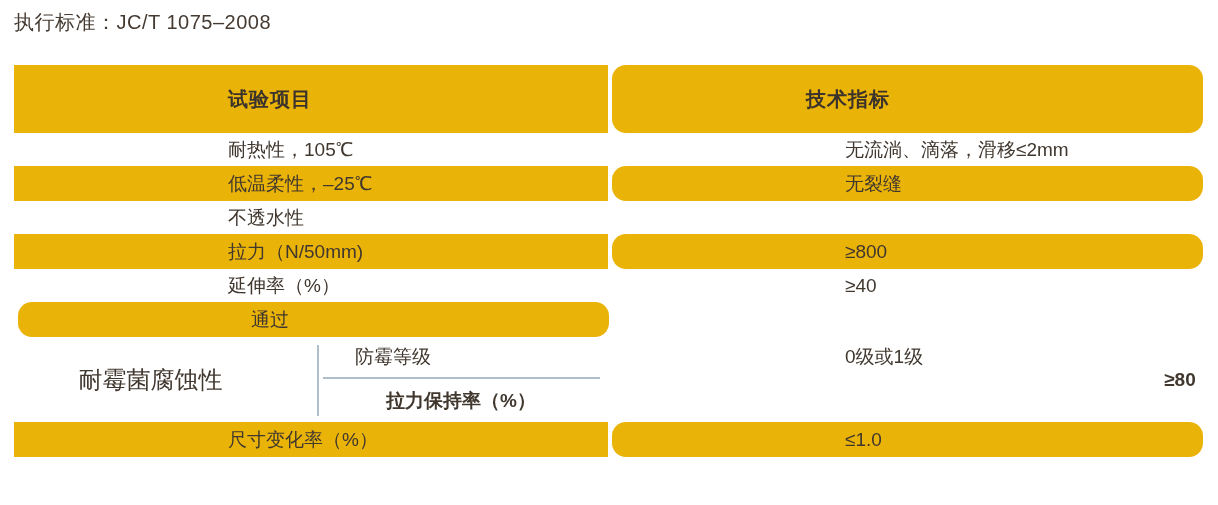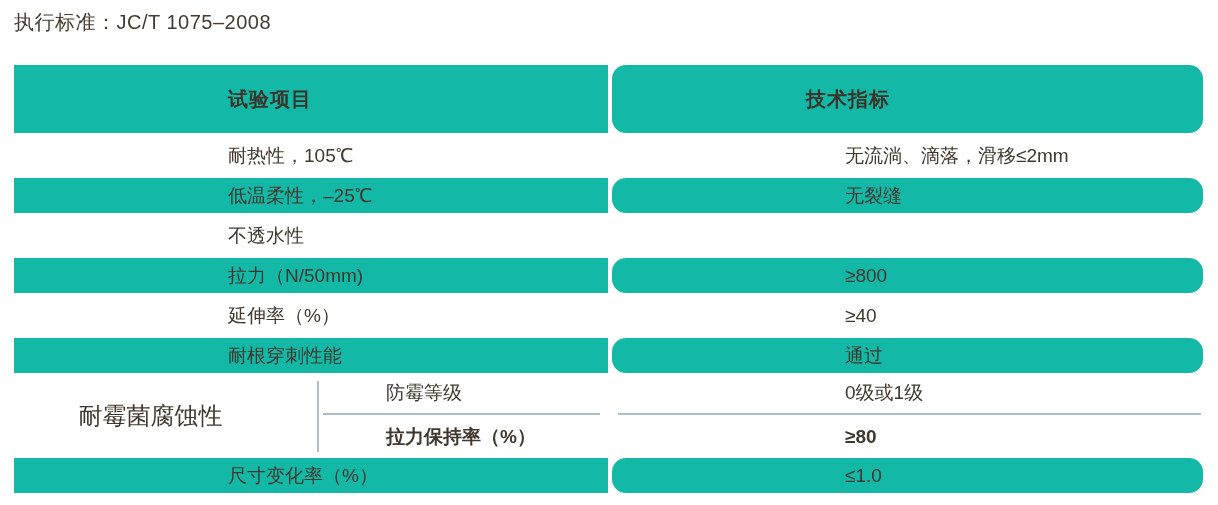--- a/index.html
+++ b/index.html
@@ -10,23 +10,23 @@
     color:#40372e;
     position:relative;
     overflow:hidden;
   }
   .std {
     position:absolute; left:14px; top:9px;
     font-size:20px; color:#453a31; letter-spacing:.5px;
   }
   .tbl { position:absolute; left:14px; top:65px; width:1189px; }
   .row { display:flex; }
-  .blue { background:#14b8a6; }
+  .blue { background:#eab308; }
   .h68 { height:68px; }
-  .h45 { height:45px; }
+  .h45 { height:33px; }
   .h35 { height:35px; }
   .c1 {
     width:594px; display:flex; align-items:center;
     padding-left:214px; font-size:19px;
   }
   .gap { width:4px; background:transparent; }
   .c2 {
     width:591px; display:flex; align-items:center;
     padding-left:233px; font-size:19px;border-radius:14px;
   }
@@ -36,25 +36,25 @@
   .header .c2 { padding-left:194px; }
   
   .merged { height:85px; }
   .merged .c1 { padding:0; align-items:stretch; }
   .group {
     width:303px; display:flex; align-items:center; justify-content:center;
     padding-right:30px; font-size:24px;
   }
   .vline { width:2px; background:#aebfcb; margin:8px 0 6px 0; }
   .subcol { flex:1; display:flex; flex-direction:column; }
-  .sub-top { height:40px; display:flex; align-items:center; padding-left:67px; font-size:19px; }
+  .sub-top { height:40px; display:flex; align-items:center; padding-left:36px; font-size:19px; }
   .sub-bot { flex:1; display:flex; align-items:center; padding-left:67px; font-size:19px;font-weight:bold; }
   .hline { height:2px; background:#aebfcb; }
   .subcol .hline { margin:0 8px 0 4px; }
-  .merged .c2 { padding:0; align-items:stretch; flex-direction:column; }
+  .merged .c2 { padding:0; align-items:stretch; }
   .merged .c2 .sub-top, .merged .c2 .sub-bot { padding-left:233px; }
   .merged .c2 .hline { margin:0 2px 0 6px; }
 </style>
 </head>
 <body>
 
 <div class="std">执行标准：JC/T 1075–2008</div>
 
 <div class="tbl">
 
@@ -87,21 +87,20 @@
     <div class="c2 blue">≥800</div>
   </div>
 
   <div class="row h45">
     <div class="c1">延伸率（%）</div>
     <div class="gap"></div>
     <div class="c2">≥40</div>
   </div>
 
   <div class="row h35">
-    <div class="c1 blue">耐根穿刺性能</div>
     <div class="gap"></div>
     <div class="c2 blue">通过</div>
   </div>
 
   <div class="row merged">
     <div class="c1">
       <div class="group">耐霉菌腐蚀性</div>
       <div class="vline"></div>
       <div class="subcol">
         <div class="sub-top">防霉等级</div>

